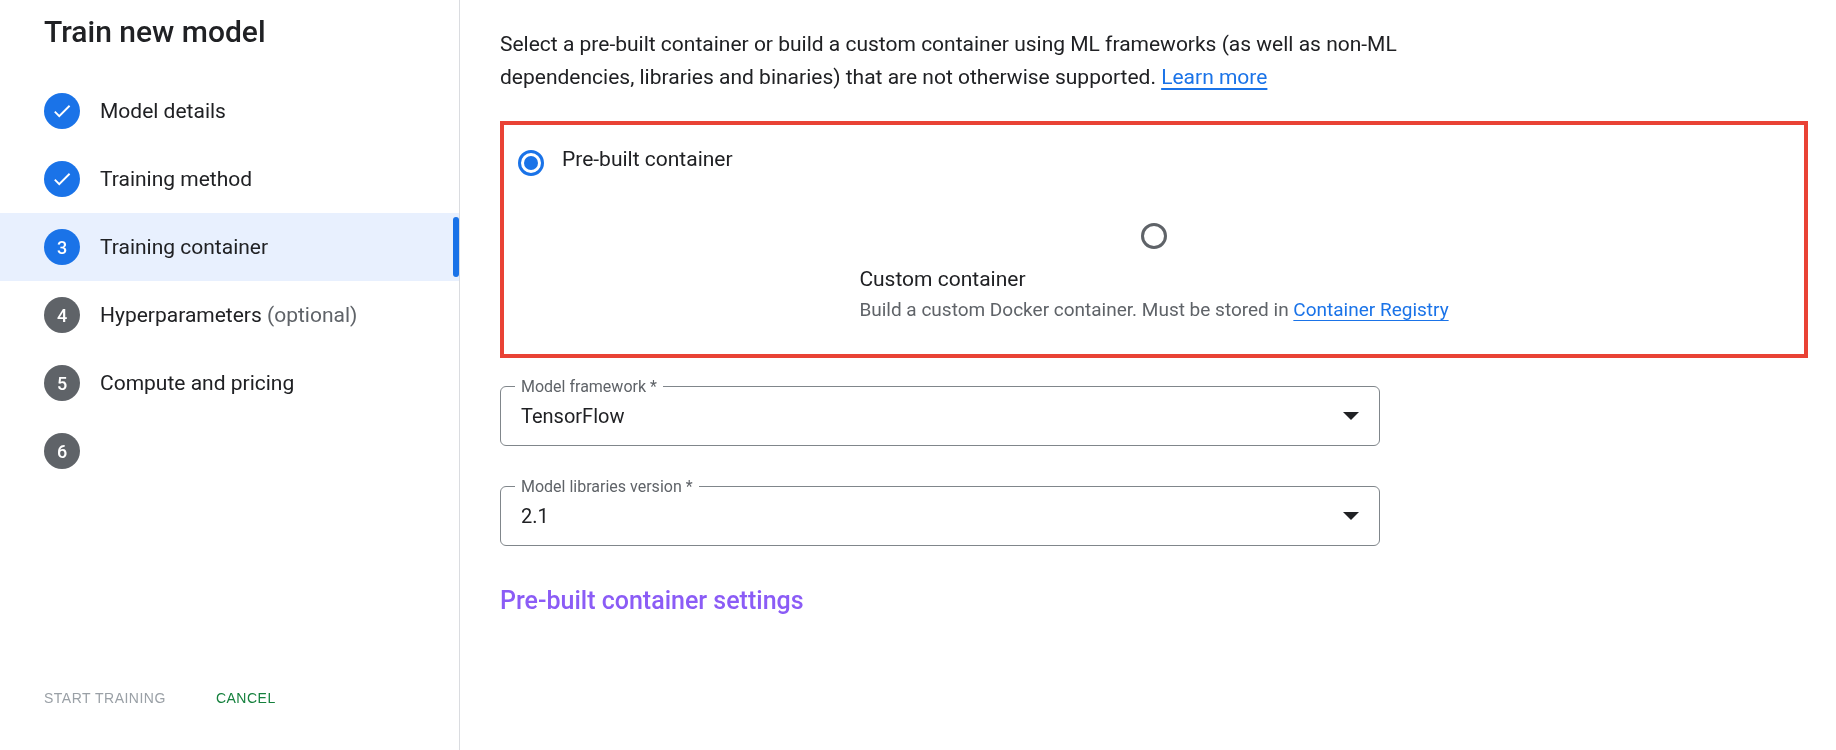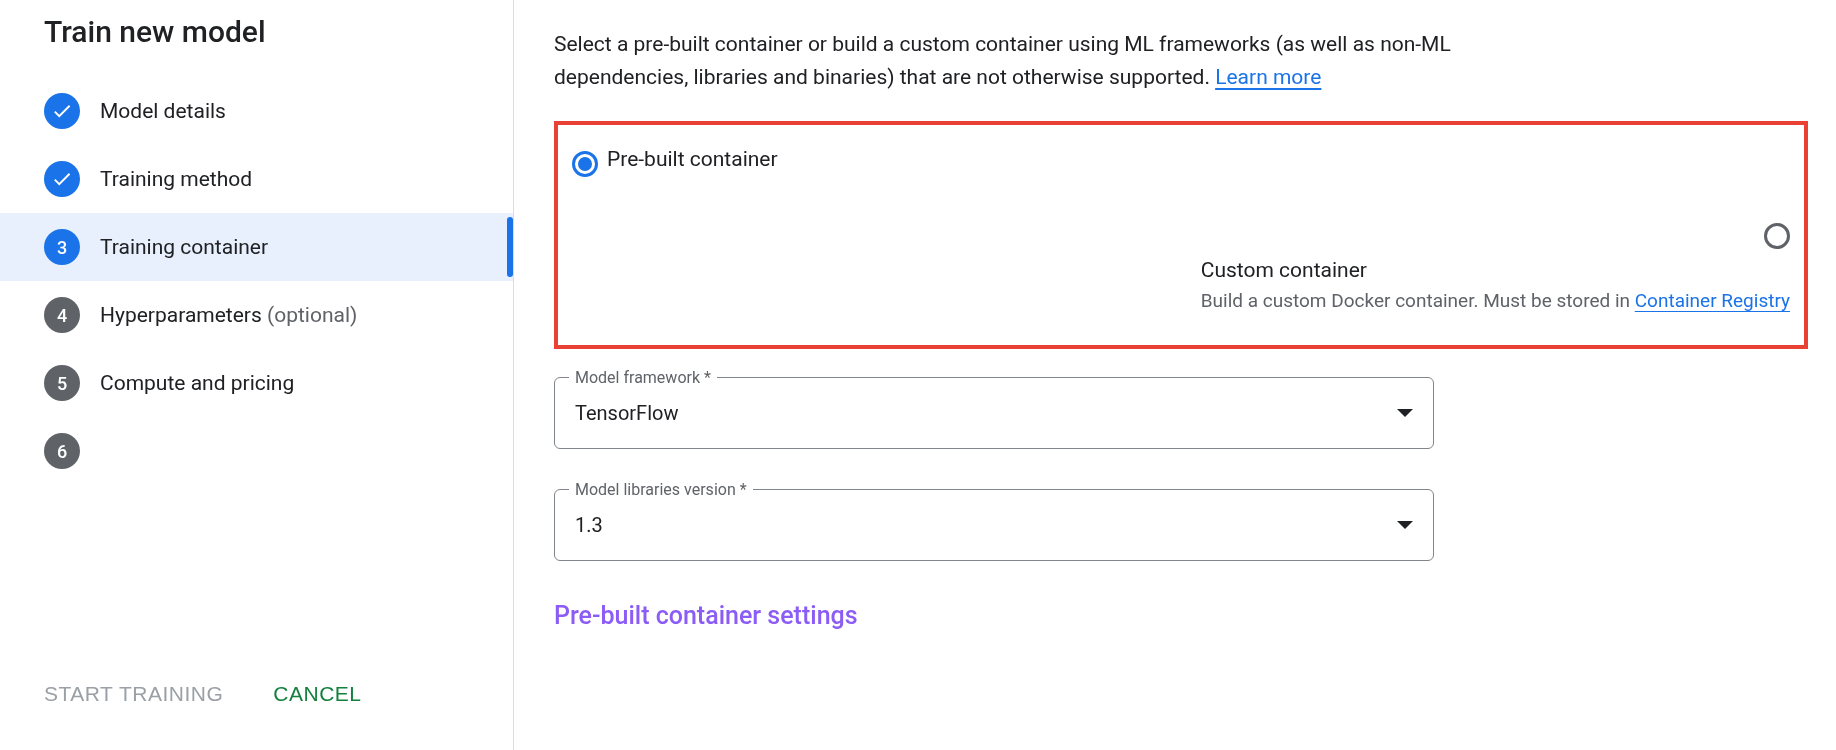--- a/index.html
+++ b/index.html
@@ -13,21 +13,21 @@
   color: #202124;
   width: 1836px;
   height: 750px;
   overflow: hidden;
 }
 .container {
   display: flex;
   height: 100%;
 }
 .sidebar {
-  width: 514px;
+  width: 460px;
   border-right: 1px solid #dadce0;
   padding-top: 14px;
   display: flex;
   flex-direction: column;
 }
 .sidebar-title {
   font-size: 30px;
   font-weight: 500;
   color: #202124;
   padding: 0 0 28px 44px;
@@ -88,21 +88,21 @@
 }
 .step-optional {
   color: #5f6368;
 }
 .sidebar-actions {
   display: flex;
   padding: 28px 0 44px 44px;
   gap: 50px;
 }
 .btn-text {
-  font-size: 21px;
+  font-size: 14px;
   font-weight: 500;
   letter-spacing: 0.5px;
   background: none;
   border: none;
   cursor: pointer;
   text-transform: uppercase;
 }
 .btn-text.disabled {
   color: #9aa0a6;
 }
@@ -128,22 +128,22 @@
   text-underline-offset: 4px;
   cursor: pointer;
 }
 .radio-group {
   border: 4px solid #e94235;
   padding: 16px 14px 18px 14px;
   margin-bottom: 28px;
 }
 .radio-item {
   display: flex;
-  align-items: flex-end;
-  gap: 9px;
+  align-items: center;
+  gap: 18px;
   padding: 6px 0 12px 0;
 }
 .radio-item + .radio-item {
   margin-top: 26px;
   flex-direction: column;
 }
 .radio-btn {
   width: 26px;
   height: 26px;
   border-radius: 50%;
@@ -178,21 +178,21 @@
 .radio-desc {
   font-size: 19px;
   color: #5f6368;
   line-height: 1.4;
 }
 
 .select-field {
   position: relative;
   border: 1px solid #80868b;
   border-radius: 6px;
-  height: 72px;
+  height: 60px;
   display: flex;
   align-items: center;
   padding: 0 20px;
   margin-bottom: 40px;
   cursor: pointer;
   max-width: 880px;
 }
 .select-label {
   position: absolute;
   top: -10px;
@@ -302,19 +302,19 @@
     </div>
 
     <div class="select-field">
       <span class="select-label">Model framework *</span>
       <span class="select-value">TensorFlow</span>
       <span class="select-arrow"></span>
     </div>
 
     <div class="select-field">
       <span class="select-label">Model libraries version *</span>
-      <span class="select-value">1.3</span>
+      <span class="select-value">2.1</span>
       <span class="select-arrow"></span>
     </div>
 
     <div class="section-title">Pre-built container settings</div>
   </div>
 </div>
 
 </body></html>

